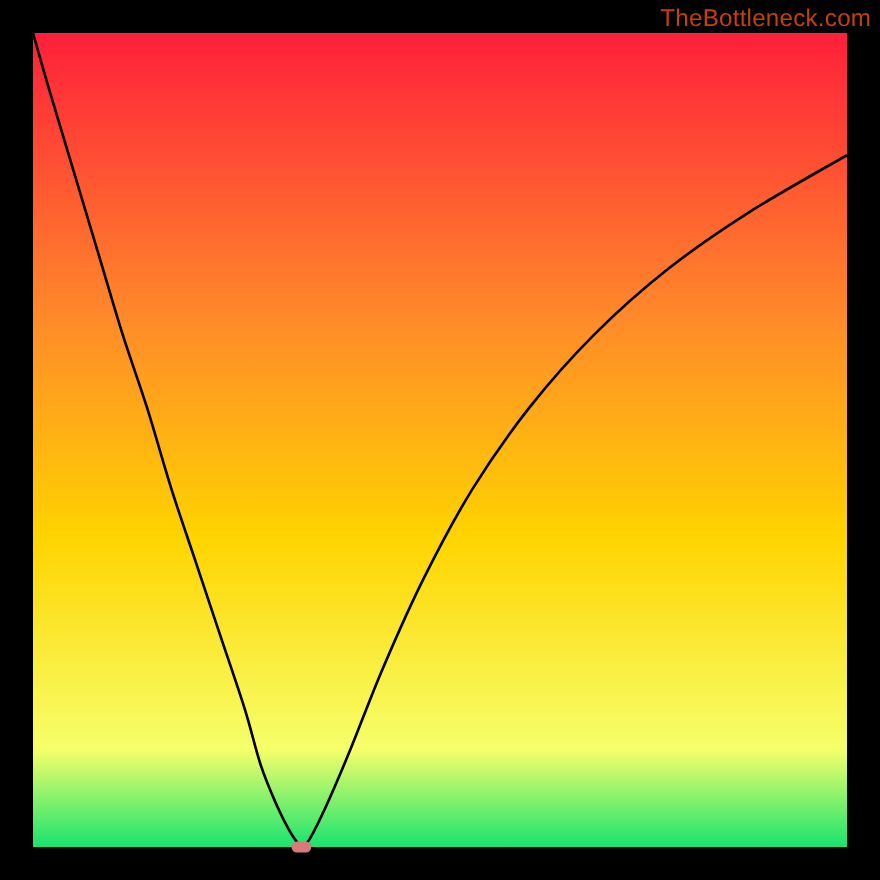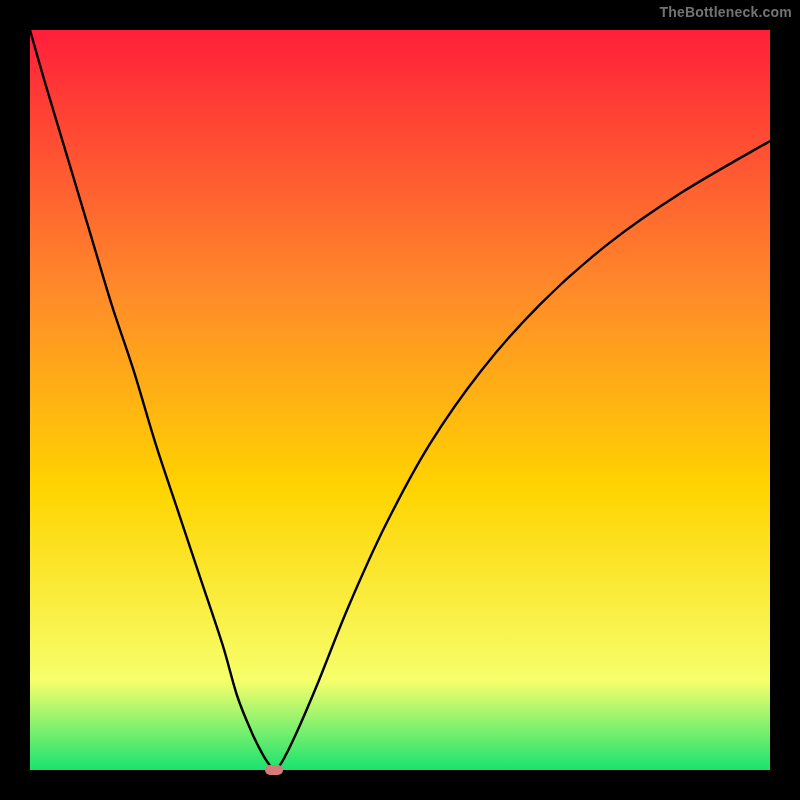--- a/index.html
+++ b/index.html
@@ -23,24 +23,24 @@
     position: absolute;
     left: 0;
     top: 0;
     width: 740px;
     height: 740px;
   }
   .watermark {
     position: absolute;
     top: 4px;
     right: 8px;
-    color: #737373;
-    font-size: 14px;
+    color: #c2410c;
+    font-size: 22px;
     letter-spacing: 0.2px;
-    font-weight: 700;
+    font-weight: 400;
   }
   .curve {
     position: absolute;
     left: 0;
     top: 0;
     width: 740px;
     height: 740px;
     pointer-events: none;
   }
   .marker {

